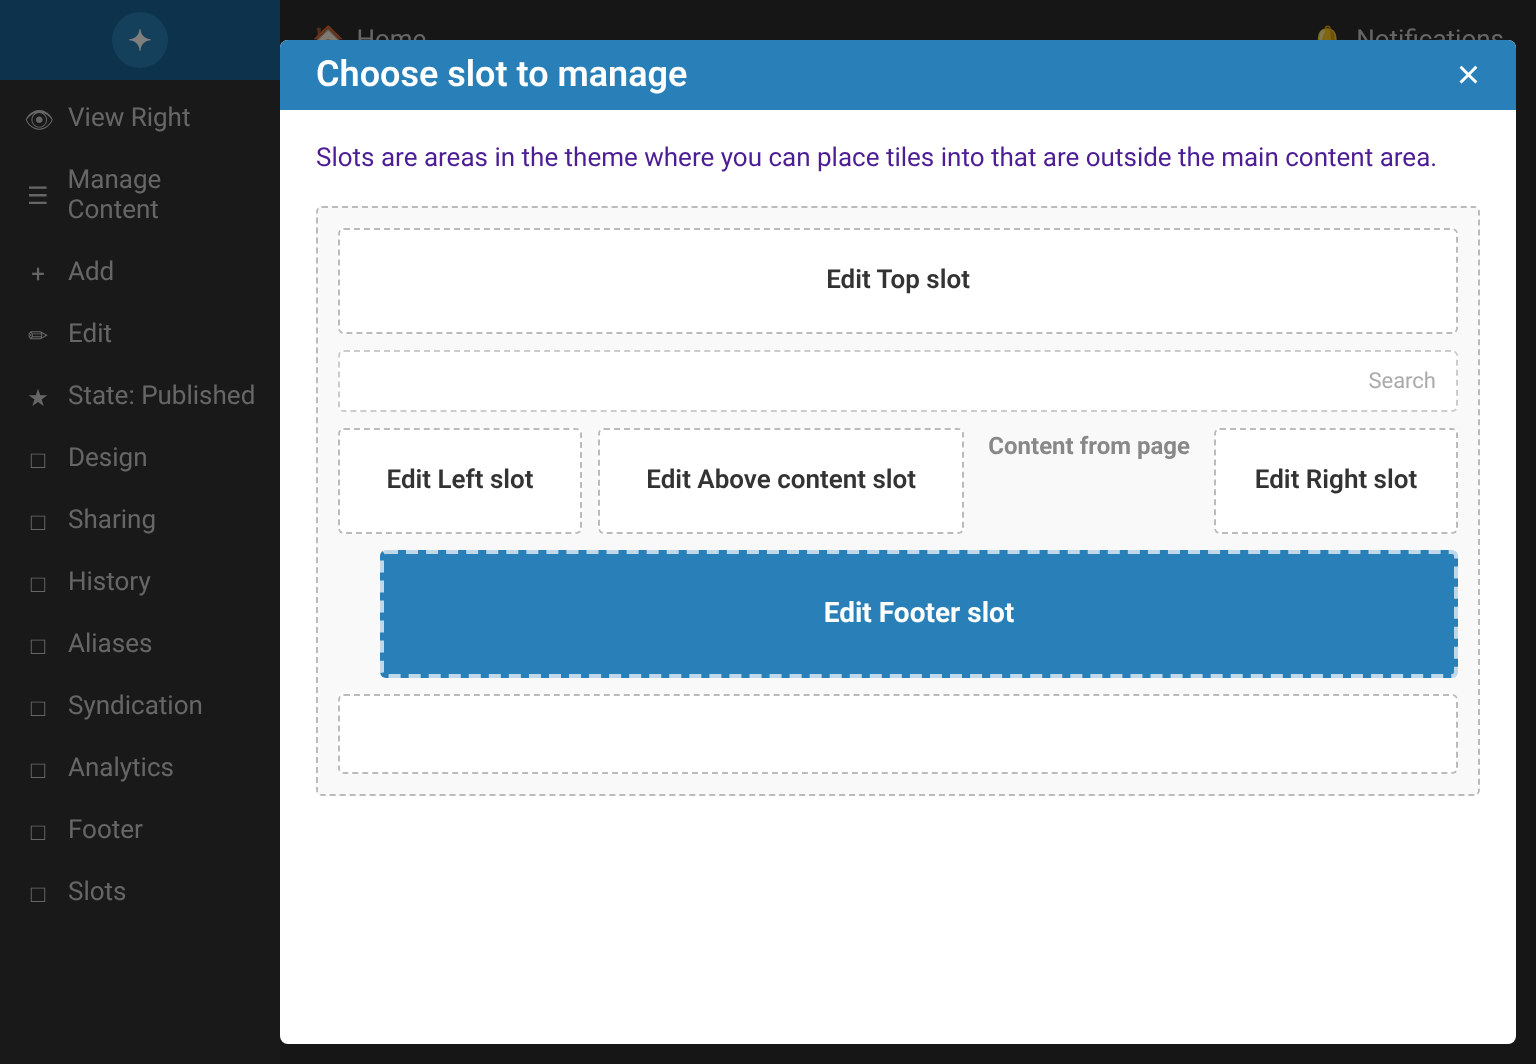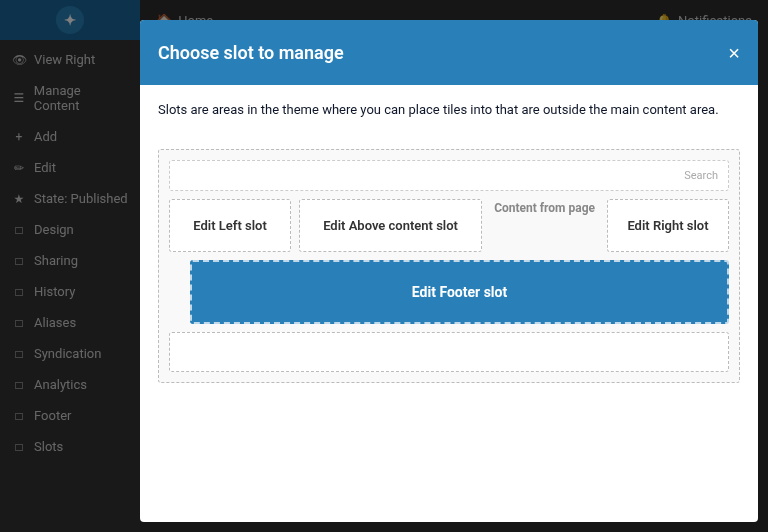--- a/index.html
+++ b/index.html
@@ -99,21 +99,21 @@
       border-radius: 4px;
       z-index: 20;
       display: flex;
       flex-direction: column;
       overflow: hidden;
     }
 
     .modal-header {
       background: #2980b9;
       color: white;
-      padding: 22px 18px;
+      padding: 7px 18px;
       display: flex;
       align-items: center;
       justify-content: space-between;
       flex-shrink: 0;
     }
     .modal-title {
       font-size: 18px;
       font-weight: 600;
     }
     .modal-close {
@@ -125,23 +125,23 @@
       line-height: 1;
     }
 
     .modal-body {
       padding: 16px 18px;
       flex: 1;
       overflow-y: auto;
     }
 
     .modal-desc {
-      color: #0f172a;
+      color: #4c1d95;
       font-size: 13px;
-      margin-bottom: 30px;
+      margin-bottom: 14px;
       line-height: 1.4;
     }
 
     
     .slot-layout {
       border: 1px dashed #bbb;
       border-radius: 3px;
       padding: 10px;
       display: flex;
       flex-direction: column;
@@ -306,20 +306,23 @@
   <div class="modal-header">
     <span class="modal-title">Choose slot to manage</span>
     <button class="modal-close">×</button>
   </div>
 
   <div class="modal-body">
     <p class="modal-desc">Slots are areas in the theme where you can place tiles into that are outside the main content area.</p>
 
     <div class="slot-layout">
 
+      <div class="slot-box slot-top">
+        <span>Edit Top slot</span>
+      </div>
 
       <div class="slot-search">
         <span>Search</span>
       </div>
 
       <div class="slot-middle-row">
 
         <div class="slot-box slot-left">
           <span>Edit Left slot</span>
         </div>

